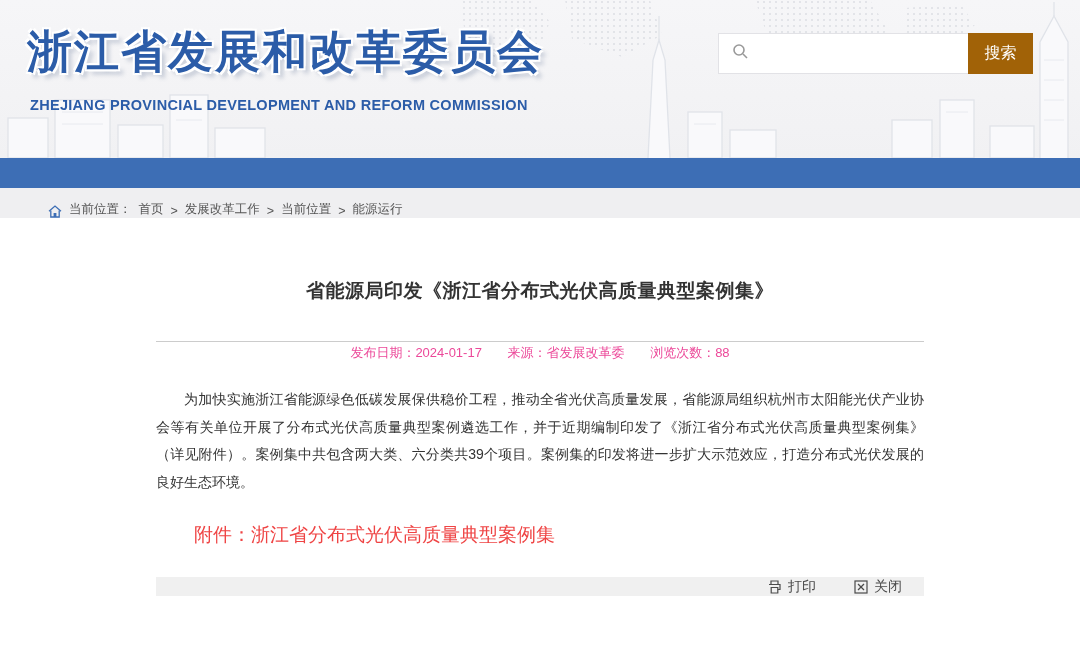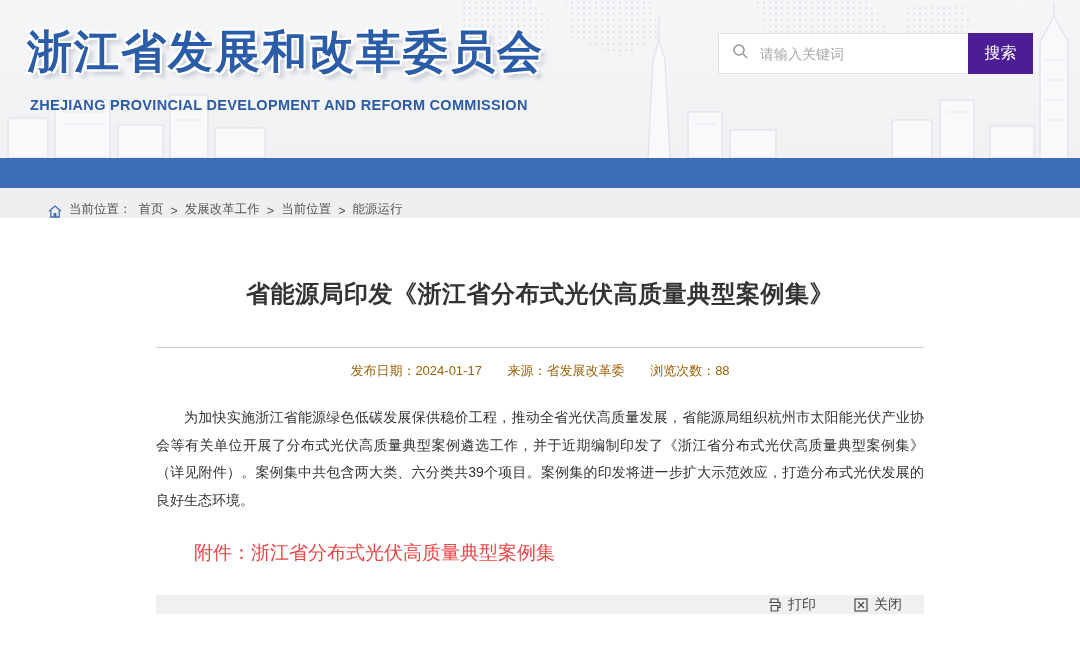--- a/index.html
+++ b/index.html
@@ -25,37 +25,37 @@
     font-size: 14.5px; font-weight: bold; color: #2b5ca8; letter-spacing: 0.3px; white-space: nowrap;
   }
   .search-box {
     position: absolute; top: 33px; right: 47px; z-index: 2;
     width: 315px; height: 41px; display: flex;
     background: #fff; border: 1px solid #e2e2e6;
   }
   .search-field { flex: 1; display: flex; align-items: center; padding-left: 13px; gap: 9px; }
   .search-input { flex: 1; height: 100%; border: none; outline: none; background: transparent; font-size: 14px; color: #333; font-family: inherit; }
   .search-input::placeholder { color: #a9a9ae; }
-  .search-btn { width: 65px; height: 41px; margin: -1px -1px -1px 0; border: none; background: #4c1d95; color: #fff; font-size: 16px; cursor: pointer; font-family: inherit; }
+  .search-btn { width: 65px; height: 41px; margin: -1px -1px -1px 0; border: none; background: #a16207; color: #fff; font-size: 16px; cursor: pointer; font-family: inherit; }
 
   
   .nav-bar { height: 30px; background: #3d6eb5; }
   .breadcrumb-bar {
     height: 30px; background: #efeff1; display: flex; align-items: flex-end;
     padding-left: 48px; gap: 7px; font-size: 12.5px; color: #555;
   }
   .crumb { cursor: pointer; }
   .crumb-sep { color: #555; }
 
   
   .main { background: #fff; height: 442px; }
   .container { width: 768px; margin: 0 auto; }
-  .article-title { margin: 0; padding-top: 60px; text-align: center; font-size: 24px; font-weight: bold; color: #333; letter-spacing: 0.5px; }
+  .article-title { margin: 0; padding-top: 60px; text-align: center; font-size: 19px; font-weight: bold; color: #333; letter-spacing: 0.5px; }
   .divider { border: none; border-top: 1px solid #ccc; margin: 37px 0 0 0; }
-  .meta { margin-top: 14px; text-align: center; font-size: 13px; color: #a16207; }
+  .meta { margin-top: 2px; text-align: center; font-size: 13px; color: #ec4899; }
   .meta .item { margin: 0 11px; white-space: nowrap; }
   .article-body { margin-top: 24px; font-size: 14px; color: #333; line-height: 27.5px; text-align: justify; text-indent: 2em; }
   .attachment { margin-top: 26px; font-size: 19px; color: #ef4444; text-indent: 2em; }
   .attachment-name { cursor: pointer; }
   .toolbar {
     margin-top: 29px; height: 19px; background: #f0f0f0;
     display: flex; justify-content: flex-end; align-items: center; gap: 26px; padding-right: 16px;
   }
   .tool { display: flex; align-items: center; gap: 6px; font-size: 14px; color: #4a4a4a; cursor: pointer; background: none; border: none; font-family: inherit; }
   .tool svg { display: block; }
@@ -110,21 +110,20 @@
   <div class="site-title-en">ZHEJIANG PROVINCIAL DEVELOPMENT AND REFORM COMMISSION</div>
 
   <div class="search-box">
     <div class="search-field">
       <span>
         <svg width="17" height="17" viewBox="0 0 17 17" fill="none" stroke="#999" stroke-width="1.6">
           <circle cx="7" cy="7" r="5"></circle>
           <line x1="11" y1="11" x2="15" y2="15"></line>
         </svg>
       </span>
-      <input class="search-input" type="text" placeholder="请输入关键词" style="">
     </div>
     <button class="search-btn">搜索</button>
   </div>
 </div>
 
 <div class="nav-bar"></div>
 
 <div class="breadcrumb-bar">
   <span style="display:flex;align-items:center;">
     <svg width="14" height="13" viewBox="0 0 14 13" fill="none" stroke="#3d6eb5" stroke-width="1.3">

